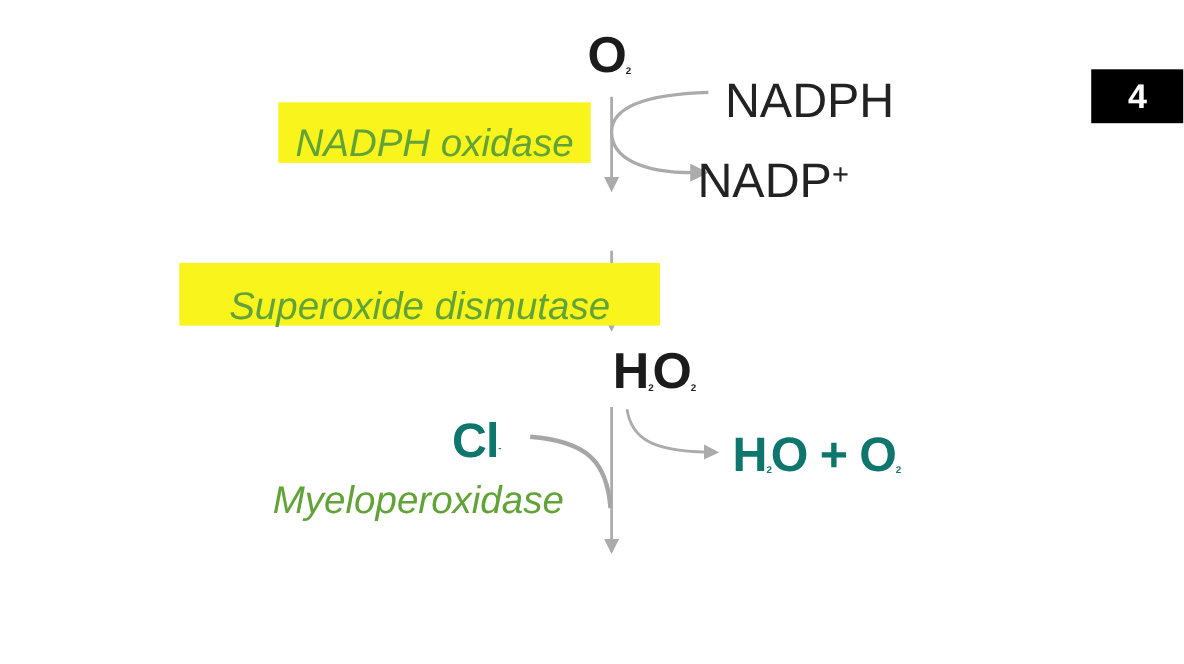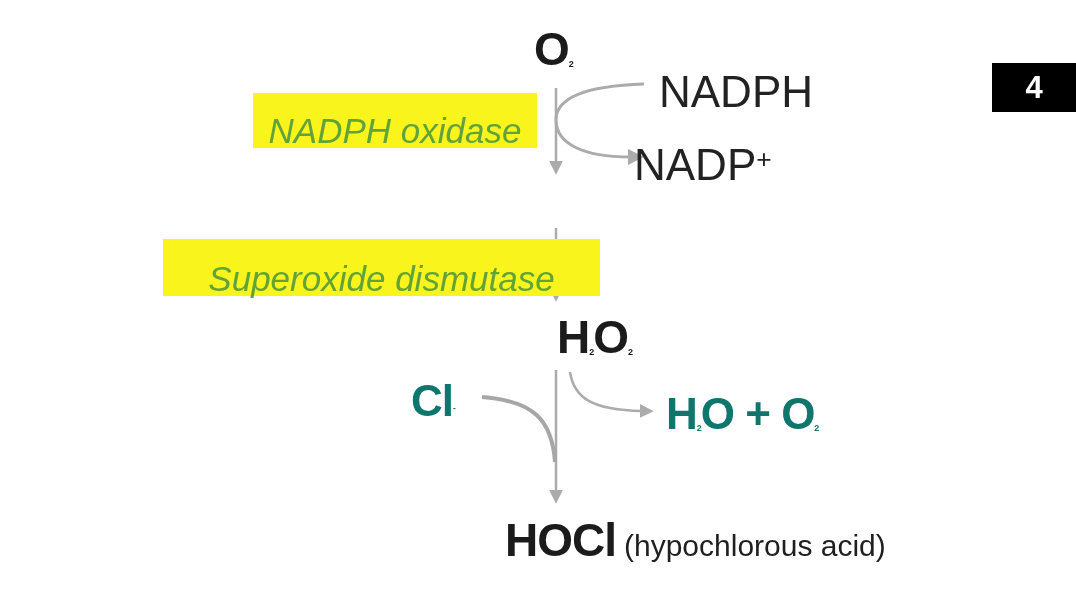--- a/index.html
+++ b/index.html
@@ -74,26 +74,26 @@
   </div>
 
   <div class="node" style="left:514px;top:314px;margin-left:43px;">
     <span class="chem">H</span><span class="chem sub">2</span><span class="chem">O</span><span class="chem sub">2</span>
   </div>
 
   <div class="node" style="left:411px;top:379px;">
     <span class="chem-sm">Cl</span><span class="chem-sm sup">-</span>
   </div>
 
+  <div class="enzyme" style="left:248px;top:432px;height:40px;color:#62a339;">
+    <span>Myeloperoxidase</span>
+  </div>
 
   <div class="node" style="left:666px;top:392px;">
     <span class="chem-sm">H</span><span class="chem-sm sub">2</span><span class="chem-sm">O + O</span><span class="chem-sm sub">2</span>
   </div>
 
-  <div class="node" style="left:505px;top:517px;">
-    <span class="chem">HOCl</span><span class="note">(hypochlorous acid)</span>
-  </div>
 
   <div class="badge" style="left:992px;top:63px;width:84px;height:49px;background:#000000;color:#ffffff;">
     <span>4</span>
   </div>
 
 </div>
 
 </body></html>

